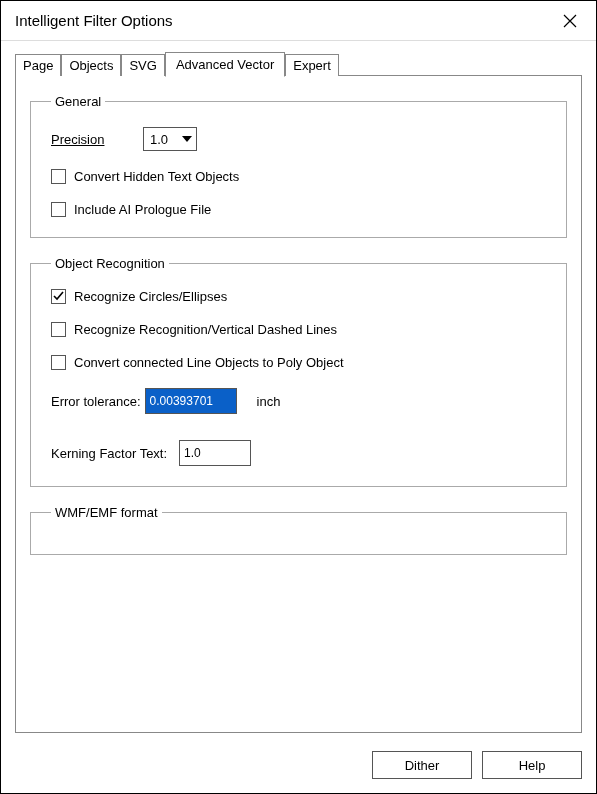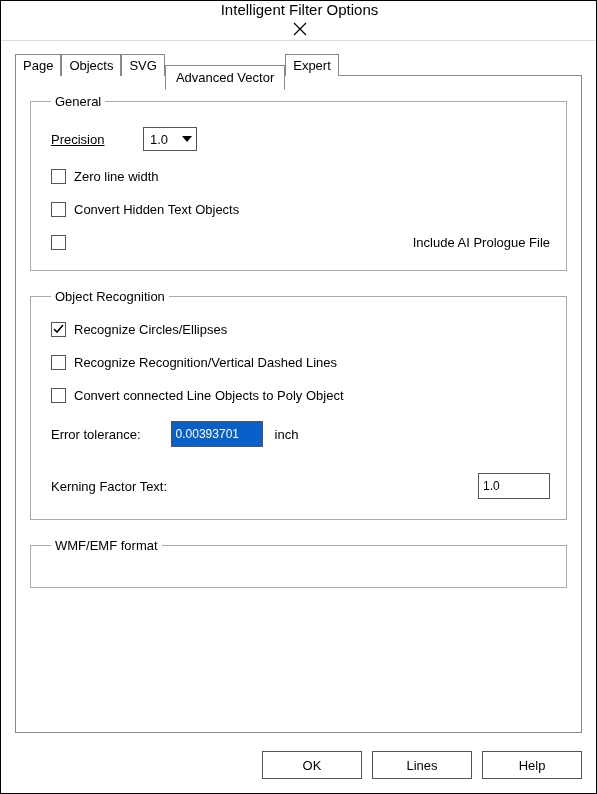--- a/index.html
+++ b/index.html
@@ -19,21 +19,20 @@
     flex-direction: column;
     background: #fff;
   }
   .titlebar {
     height: 40px;
     display: flex;
     align-items: center;
     justify-content: space-between;
     padding: 0 12px 0 14px;
     border-bottom: 1px solid #ddd;
-    flex-direction: column;
   }
   .title {
     font-size: 15px;
   }
   .close-btn {
     width: 28px;
     height: 28px;
     display: flex;
     align-items: center;
     justify-content: center;
@@ -59,21 +58,21 @@
     padding: 3px 7px 3px 7px;
     font-size: 13px;
     position: relative;
     background: #fff;
     cursor: pointer;
     margin-right: 0px;
   }
   .tab + .tab { border-left: 1px solid #888; }
   .tab.active {
     padding: 4px 10px 4px 10px;
-    top: 14px;
+    top: 1px;
     z-index: 3;
     border-bottom: 1px solid #fff;
     margin-top: -2px;
   }
   .tab-pane {
     border: 1px solid #888;
     flex: 1;
     margin-top: -1px;
     padding: 18px 14px 10px 14px;
     position: relative;
@@ -86,21 +85,21 @@
   }
   fieldset.group legend {
     font-size: 13px;
     padding: 0 4px;
   }
   .row {
     display: flex;
     align-items: center;
     margin-bottom: 18px;
   }
-  .row:last-child { margin-bottom: 4px; justify-content: space-between; }
+  .row:last-child { margin-bottom: 4px; }
   .checkbox {
     width: 15px;
     height: 15px;
     border: 1px solid #555;
     margin-right: 8px;
     display: inline-flex;
     align-items: center;
     justify-content: center;
     flex-shrink: 0;
     cursor: pointer;
@@ -196,26 +195,20 @@
           <div class="combo">
             <span class="combo-value">1.0</span>
             <div class="combo-btn">
               <svg viewBox="0 0 10 6">
                   <path d="M0 0 L5 6 L10 0 Z" fill="#000"></path>
                 </svg>
             </div>
           </div>
         </div>
 
-        <div class="row">
-          <span class="checkbox">
-            
-          </span>
-          <span class="label">Zero line width</span>
-        </div>
 
         <div class="row">
           <span class="checkbox">
             
           </span>
           <span class="label">Convert Hidden Text Objects</span>
         </div>
 
         <div class="row">
           <span class="checkbox">
@@ -245,38 +238,37 @@
         </div>
 
         <div class="row">
           <span class="checkbox">
             
           </span>
           <span class="label">Convert connected Line Objects to Poly Object</span>
         </div>
 
         <div class="row">
-          <span class="label" style="margin-right:30px;">Error tolerance:</span>
+          <span class="label" style="margin-right:4px;">Error tolerance:</span>
           <input class="text-input selected" style="width: 92px;" value="0.00393701">
-          <span class="label" style="margin-left:12px;">inch</span>
+          <span class="label" style="margin-left:20px;">inch</span>
         </div>
 
         <div class="row" style="margin-top:26px;">
           <span class="label" style="margin-right:12px;">Kerning Factor Text:</span>
           <input class="text-input" style="width: 72px;" value="1.0">
         </div>
       </fieldset>
 
       <fieldset class="group">
         <legend>WMF/EMF format</legend>
 
 
       </fieldset>
 
     </div>
   </div>
 
   <div class="button-bar">
-    <button class="btn">OK</button>
-    <button class="btn">Lines</button>
+    <button class="btn">Dither</button>
     <button class="btn">Help</button>
   </div>
 </div>
 
 </body></html>

